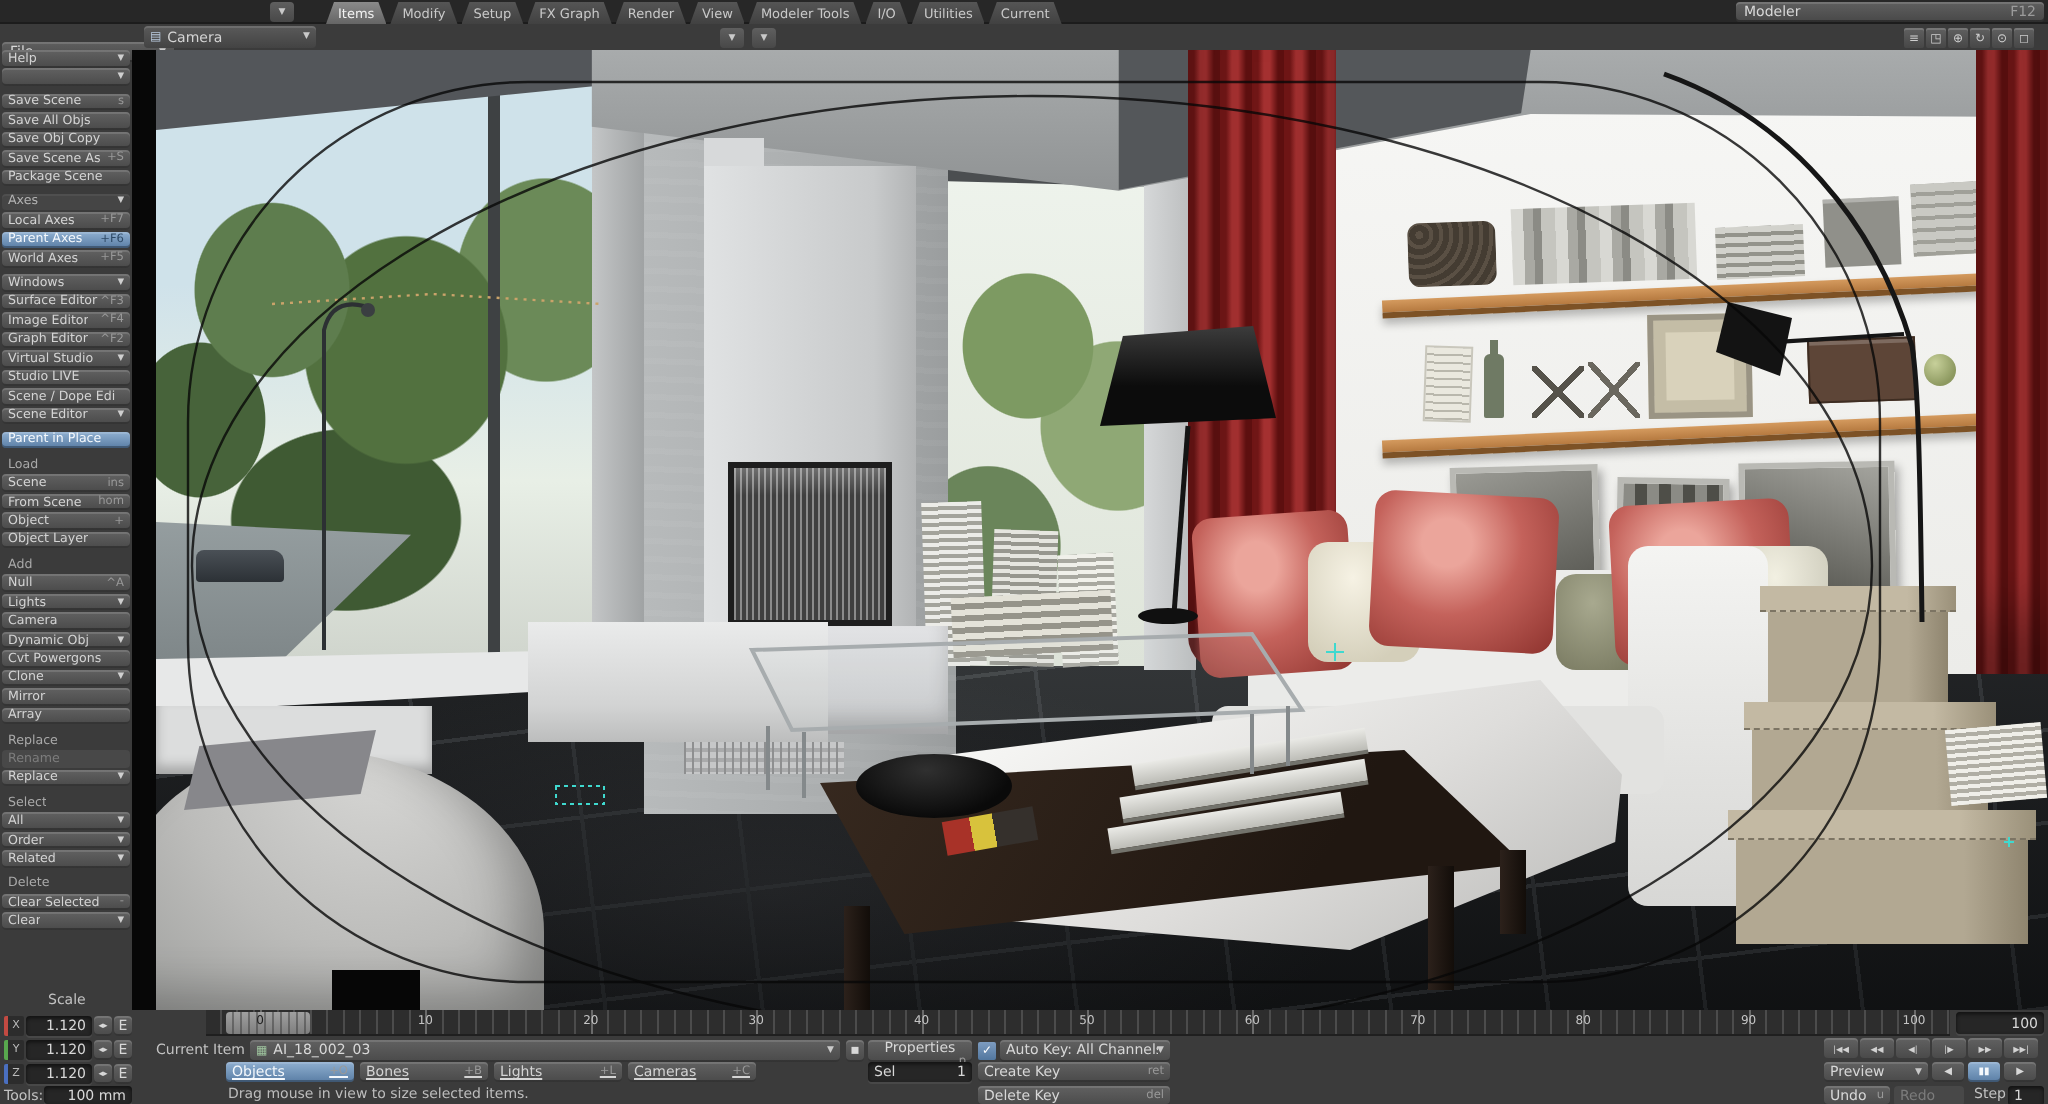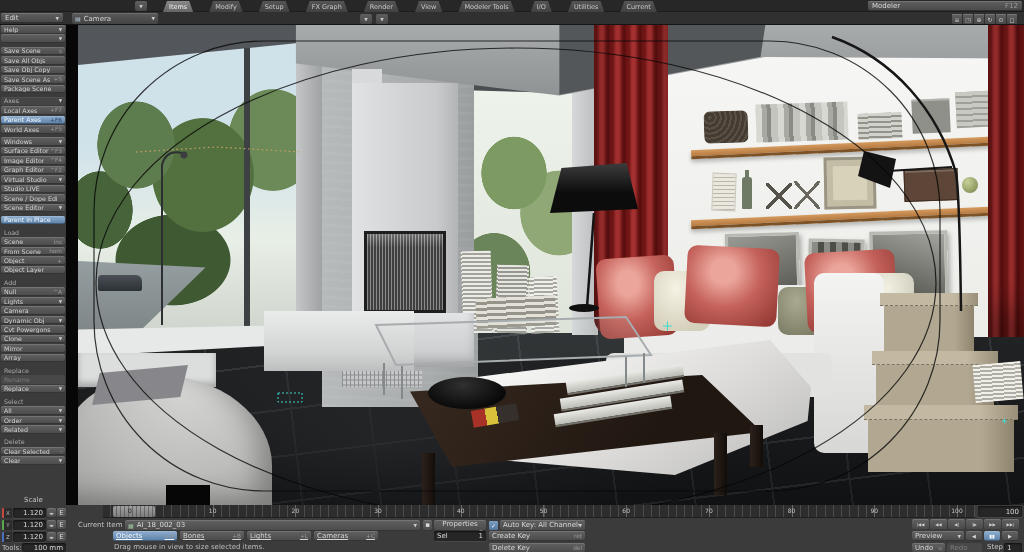--- a/index.html
+++ b/index.html
@@ -9,21 +9,21 @@
         -webkit-user-select:none;user-select:none;}
 
   
   #topbar1{position:absolute;left:0;top:0;width:1024px;height:12px;background:#272727;border-bottom:1px solid #1c1c1c;}
   #topbar2{position:absolute;left:0;top:12px;width:1024px;height:13px;background:#303030;border-bottom:1px solid #141414;}
   .tbtn{position:absolute;top:1px;height:10px;background:linear-gradient(#5f5f5f,#484848);border-radius:2px;
         box-shadow:inset 0 1px rgba(255,255,255,.14),inset 0 -1px rgba(0,0,0,.35);
         display:flex;align-items:center;padding:0 4px;color:#d9d9d9;}
   .tbtn .arr{margin-left:auto;font-size:4.5px;color:#c9c9c9;padding-left:3px;}
   .sc{margin-left:auto;color:#9b9b9b;padding-left:4px;}
-  #tabs{position:absolute;left:163px;top:1px;height:11px;display:flex;gap:16px;}
+  #tabs{position:absolute;left:163px;top:1px;height:11px;display:flex;gap:2px;}
   .tab{height:11px;padding:0 6px;display:flex;align-items:center;background:linear-gradient(#555,#414141);
        color:#c9c9c9;clip-path:polygon(4px 0,calc(100% - 4px) 0,100% 100%,0 100%);font-size:6.5px;}
   .tab.active{background:linear-gradient(#8a8a8a,#656565);color:#f2f2f2;}
   #modeler-btn{left:868px;width:154px;}
   .mini-ddl{position:absolute;top:13px;height:11px;background:linear-gradient(#5a5a5a,#434343);border-radius:2px;
         box-shadow:inset 0 1px rgba(255,255,255,.12);display:flex;align-items:center;padding:0 3px;}
   .icon-g{font-size:6px;margin-right:3px;color:#b9cade;}
   #vp-minibtns{position:absolute;top:14px;left:952px;display:flex;gap:1px;}
   .vpmb{width:10px;height:10px;background:linear-gradient(#606060,#474747);border-radius:1px;display:flex;
         align-items:center;justify-content:center;font-size:6px;color:#cfcfcf;box-shadow:inset 0 1px rgba(255,255,255,.15);}
@@ -281,26 +281,20 @@
         <div class="tab">
           <span>Current</span>
         </div>
       </div>
     <div class="tbtn" id="modeler-btn">
       <span>Modeler</span>
       <span class="sc">F12</span>
     </div>
   </div>
 
-  <div id="topbar2">
-    <div class="tbtn" style="left:1px;top:1px;width:62px;">
-      <span>Edit</span>
-      <span class="arr">▼</span>
-    </div>
-  </div>
   <div class="mini-ddl" style="left:72px;width:86px;">
     <span class="icon-g">▤</span>
     <span>Camera</span>
     <span class="arr" style="margin-left:auto;">▼</span>
   </div>
   <div class="lone-arr" style="left:360px;top:14px;">▼</div>
   <div class="lone-arr" style="left:376px;top:14px;">▼</div>
   <div id="vp-minibtns">
 
       <div class="vpmb">

